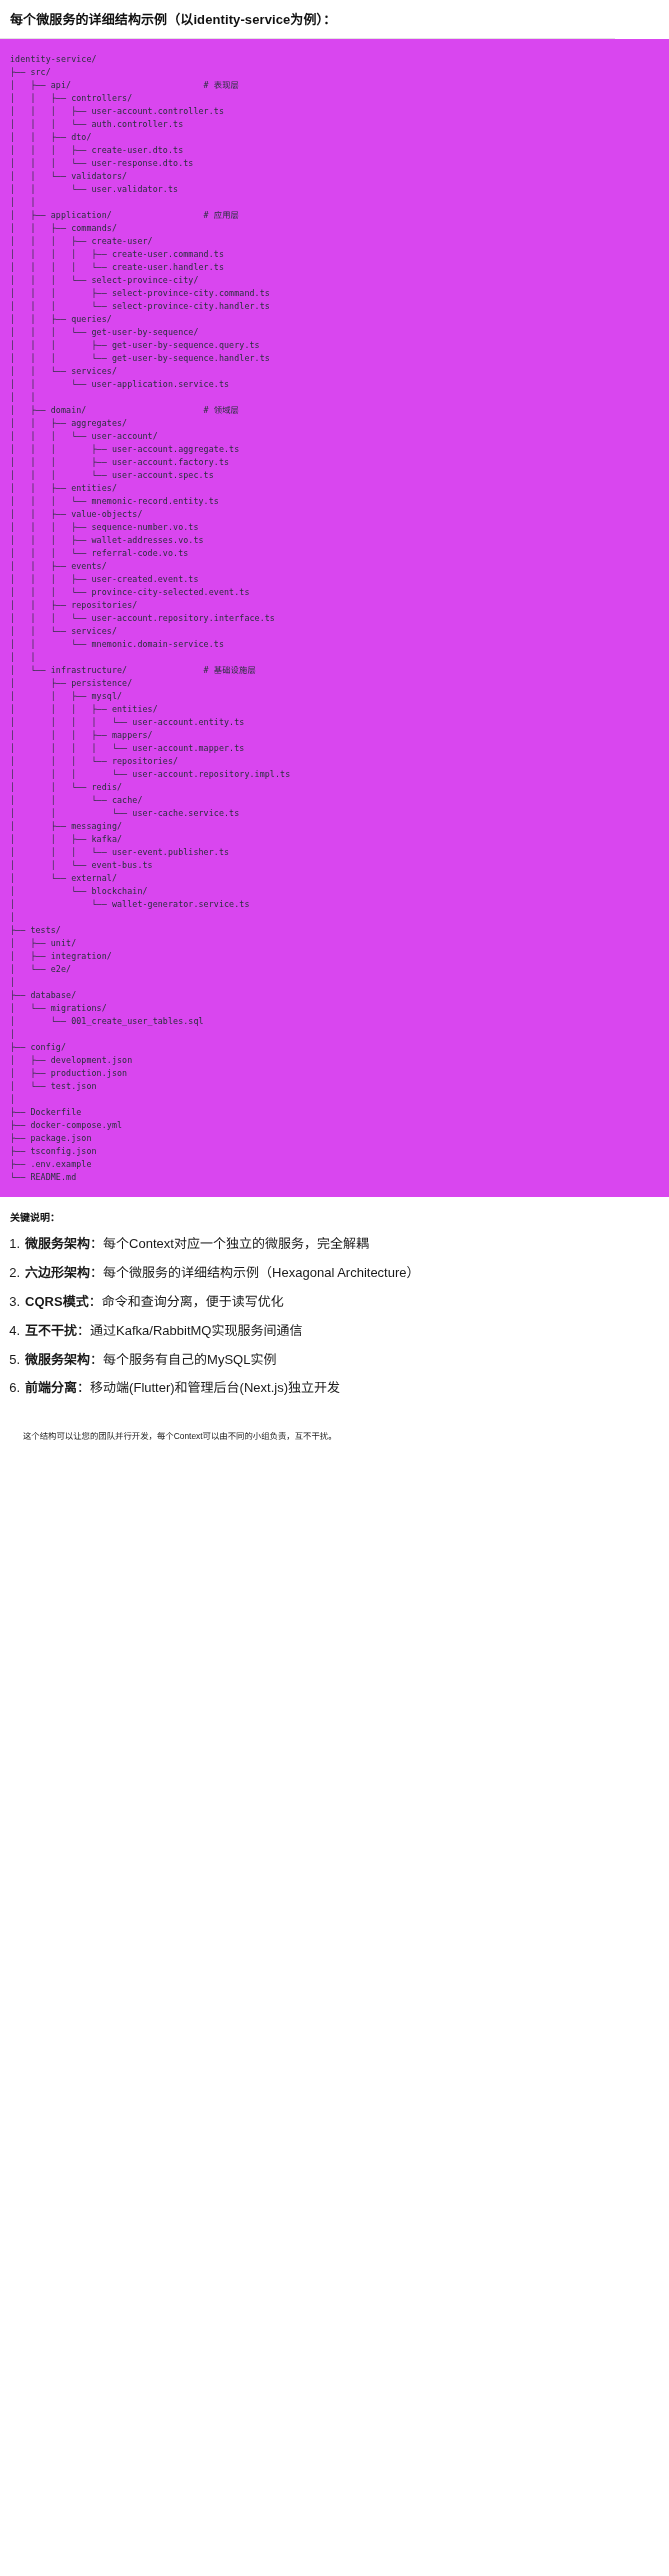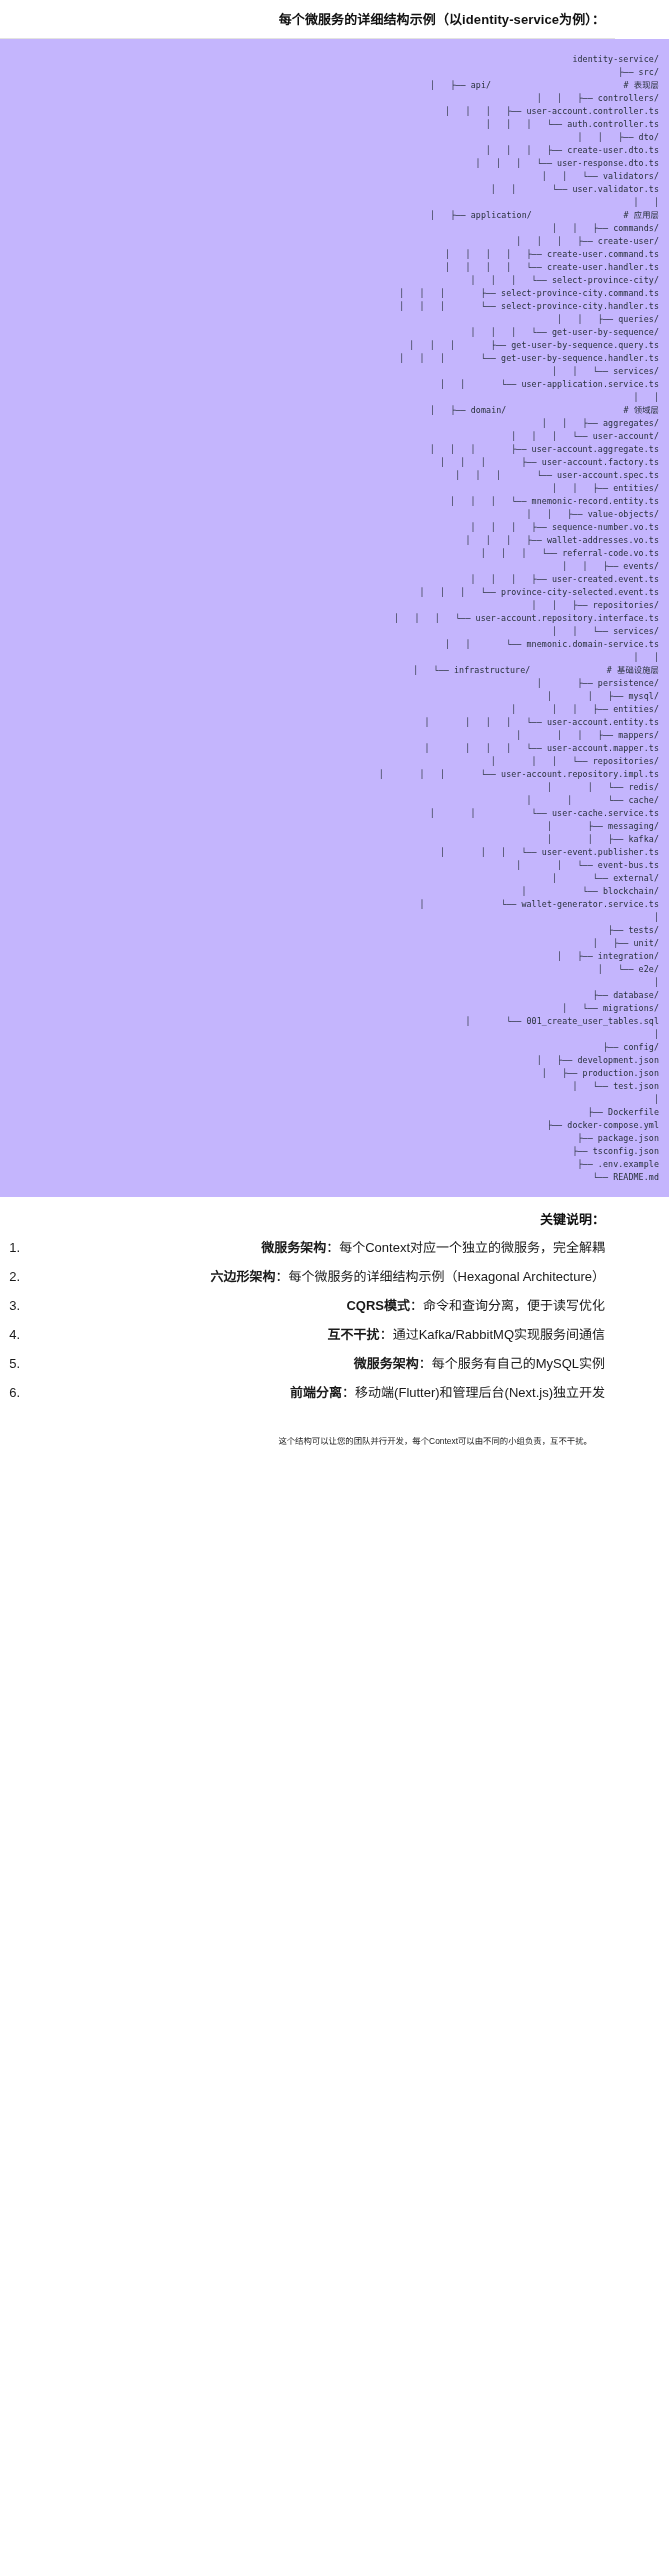--- a/index.html
+++ b/index.html
@@ -11,21 +11,20 @@
   body {
     width: 669px;
     font-family: "Liberation Sans", "DejaVu Sans", sans-serif;
     color: #1a1a1a;
     -webkit-font-smoothing: antialiased;
   }
   .page {
     width: 615px;
     box-sizing: border-box;
     background: #ffffff;
-    text-align: right;
   }
 
   
   .doc-title {
     font-family: "Liberation Sans", "DejaVu Sans", sans-serif;
     font-weight: bold;
     font-size: 13px;
     line-height: 1.4;
     color: #111111;
     padding: 11.3px 10px 8.8px 10px;
@@ -33,21 +32,21 @@
     letter-spacing: 0.1px;
   }
   .title-divider {
     height: 0.6px;
     background: #e3e3e0;
     width: 100%;
   }
 
   
   .code-block {
-    background: #c4b5fd;
+    background: #d946ef;
     padding: 13.8px 10px 13.8px 10px;
     margin: 0;
     box-sizing: border-box;
     width: 669px;
     overflow: hidden;
   }
   .tree {
     font-family: "DejaVu Sans Mono", "Liberation Mono", monospace;
     font-size: 8.3px;
     line-height: 13px;
@@ -61,21 +60,21 @@
     height: 13px;
     white-space: pre;
   }
 
   
   .notes {
     padding: 12.5px 10px 6.3px 10px;
   }
   .notes-title {
     font-weight: bold;
-    font-size: 13px;
+    font-size: 10px;
     color: #111111;
     margin: 0 0 8.8px 0;
     line-height: 1.5;
   }
   ol.notes-list {
     margin: 0;
     padding: 0 0 0 13.8px;
     list-style: decimal;
   }
   ol.notes-list li {

